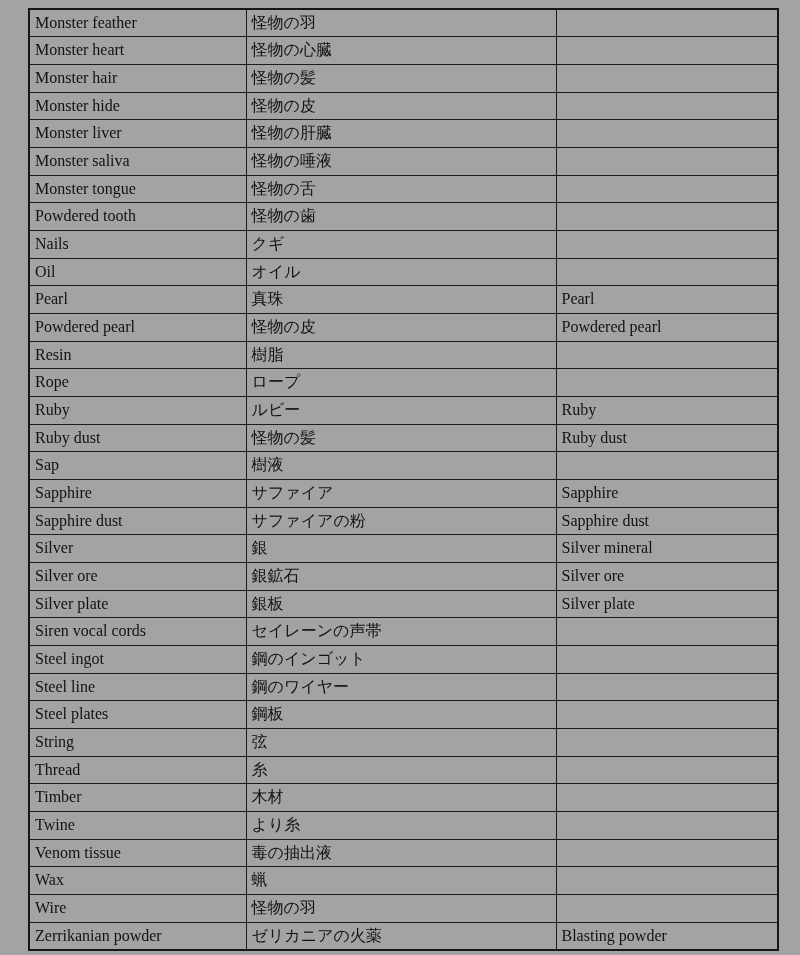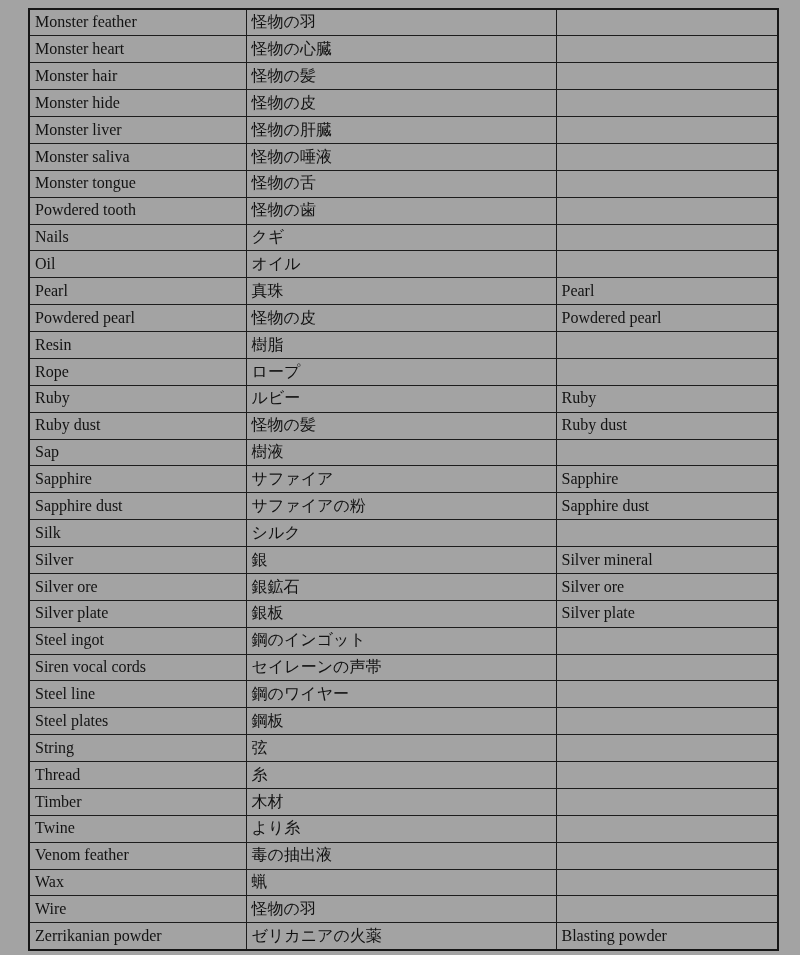--- a/index.html
+++ b/index.html
@@ -144,50 +144,45 @@
           <td class="cell-english">Sapphire</td>
           <td class="cell-japanese">サファイア</td>
           <td class="cell-alt">Sapphire</td>
         </tr>
         <tr>
           <td class="cell-english">Sapphire dust</td>
           <td class="cell-japanese">サファイアの粉</td>
           <td class="cell-alt">Sapphire dust</td>
         </tr>
         <tr>
-          <td class="cell-english">Silk</td>
-          <td class="cell-japanese">シルク</td>
-          <td class="cell-alt"></td>
-        </tr>
-        <tr>
           <td class="cell-english">Silver</td>
           <td class="cell-japanese">銀</td>
           <td class="cell-alt">Silver mineral</td>
         </tr>
         <tr>
           <td class="cell-english">Silver ore</td>
           <td class="cell-japanese">銀鉱石</td>
           <td class="cell-alt">Silver ore</td>
         </tr>
         <tr>
           <td class="cell-english">Silver plate</td>
           <td class="cell-japanese">銀板</td>
           <td class="cell-alt">Silver plate</td>
         </tr>
         <tr>
+          <td class="cell-english">Siren vocal cords</td>
+          <td class="cell-japanese">セイレーンの声帯</td>
+          <td class="cell-alt"></td>
+        </tr>
+        <tr>
           <td class="cell-english">Steel ingot</td>
           <td class="cell-japanese">鋼のインゴット</td>
           <td class="cell-alt"></td>
         </tr>
         <tr>
-          <td class="cell-english">Siren vocal cords</td>
-          <td class="cell-japanese">セイレーンの声帯</td>
-          <td class="cell-alt"></td>
-        </tr>
-        <tr>
           <td class="cell-english">Steel line</td>
           <td class="cell-japanese">鋼のワイヤー</td>
           <td class="cell-alt"></td>
         </tr>
         <tr>
           <td class="cell-english">Steel plates</td>
           <td class="cell-japanese">鋼板</td>
           <td class="cell-alt"></td>
         </tr>
         <tr>
@@ -204,21 +199,21 @@
           <td class="cell-english">Timber</td>
           <td class="cell-japanese">木材</td>
           <td class="cell-alt"></td>
         </tr>
         <tr>
           <td class="cell-english">Twine</td>
           <td class="cell-japanese">より糸</td>
           <td class="cell-alt"></td>
         </tr>
         <tr>
-          <td class="cell-english">Venom feather</td>
+          <td class="cell-english">Venom tissue</td>
           <td class="cell-japanese">毒の抽出液</td>
           <td class="cell-alt"></td>
         </tr>
         <tr>
           <td class="cell-english">Wax</td>
           <td class="cell-japanese">蝋</td>
           <td class="cell-alt"></td>
         </tr>
         <tr>
           <td class="cell-english">Wire</td>

